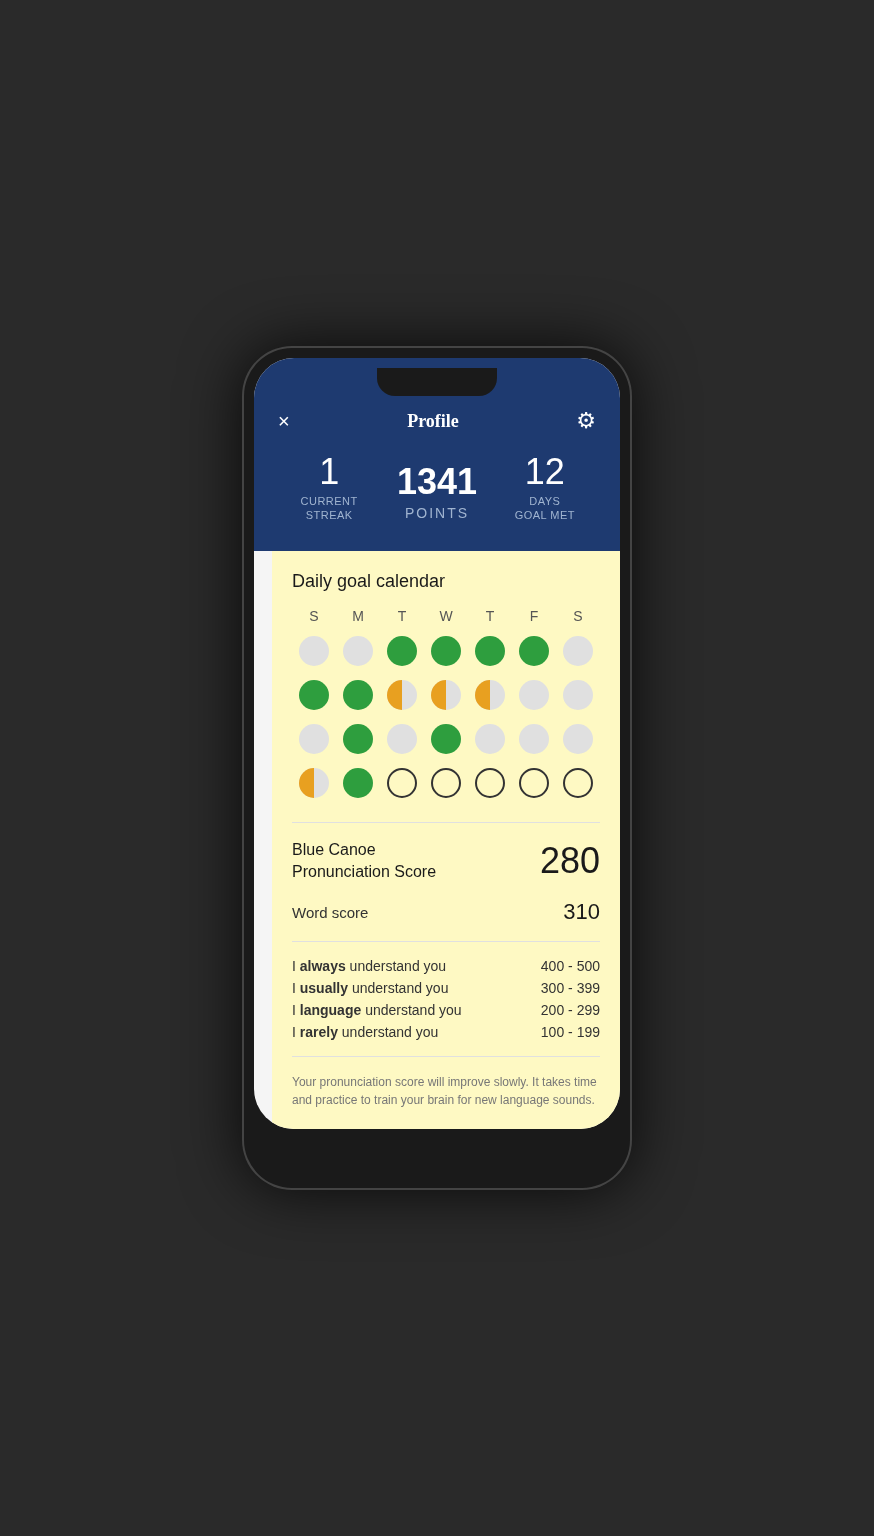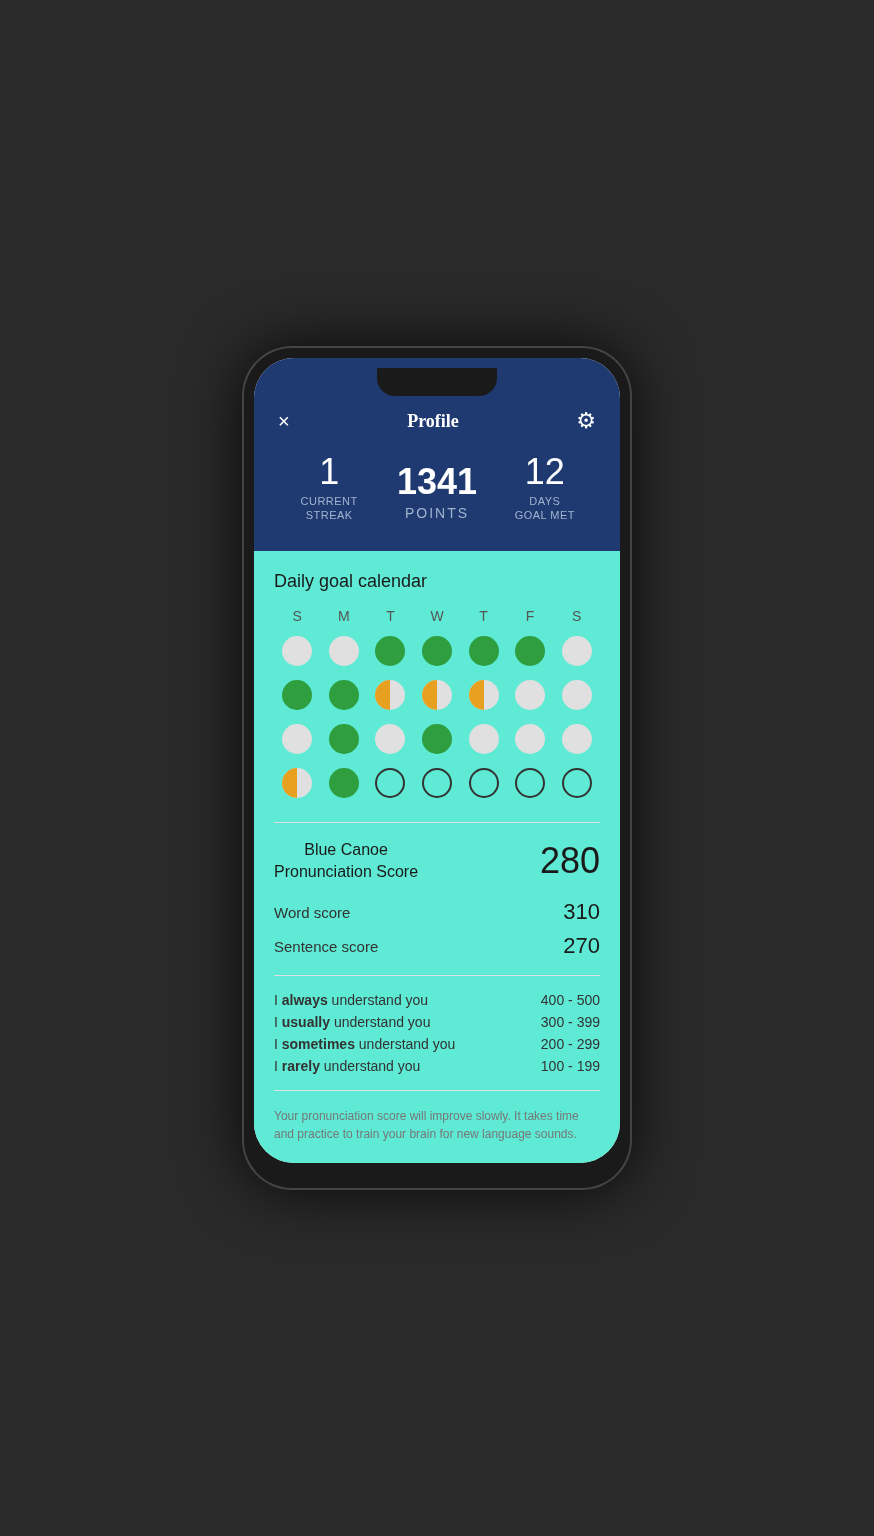--- a/index.html
+++ b/index.html
@@ -97,22 +97,23 @@
       font-size: 36px;
       font-weight: 700;
     }
     .stat-center .stat-label {
       font-size: 14px;
       color: #a0b4d0;
       letter-spacing: 2px;
       text-transform: uppercase;
     }
     .content {
-      background: #5eead4;
+      background: #fef9c3;
       padding: 20px;
+      margin-left: 18px;
     }
     .section-title {
       font-size: 18px;
       font-weight: 500;
       color: #1a1a1a;
       margin-bottom: 16px;
     }
     .calendar {
       margin-bottom: 20px;
     }
@@ -179,21 +180,20 @@
     .score-main-row {
       display: flex;
       align-items: center;
       justify-content: space-between;
       margin-bottom: 16px;
     }
     .score-main-label {
       font-size: 16px;
       color: #1a1a1a;
       line-height: 1.4;
-      text-align: center;
     }
     .score-main-value {
       font-size: 36px;
       font-weight: 400;
       color: #1a1a1a;
     }
     .score-row {
       display: flex;
       justify-content: space-between;
       align-items: center;
@@ -384,38 +384,34 @@
           <span>Blue Canoe</span><br>
           <span>Pronunciation Score</span>
         </div>
         <div class="score-main-value">280</div>
       </div>
 
       <div class="score-row">
         <span class="score-label">Word score</span>
         <span class="score-value">310</span>
       </div>
-      <div class="score-row">
-        <span class="score-label">Sentence score</span>
-        <span class="score-value">270</span>
-      </div>
 
       <hr class="divider">
 
       <div class="legend">
         <div class="legend-row">
           <span class="legend-label">I <strong>always</strong> understand you</span>
           <span class="legend-range">400 - 500</span>
         </div>
         <div class="legend-row">
           <span class="legend-label">I <strong>usually</strong> understand you</span>
           <span class="legend-range">300 - 399</span>
         </div>
         <div class="legend-row">
-          <span class="legend-label">I <strong>sometimes</strong> understand you</span>
+          <span class="legend-label">I <strong>language</strong> understand you</span>
           <span class="legend-range">200 - 299</span>
         </div>
         <div class="legend-row">
           <span class="legend-label">I <strong>rarely</strong> understand you</span>
           <span class="legend-range">100 - 199</span>
         </div>
       </div>
 
       <hr class="divider">
 

